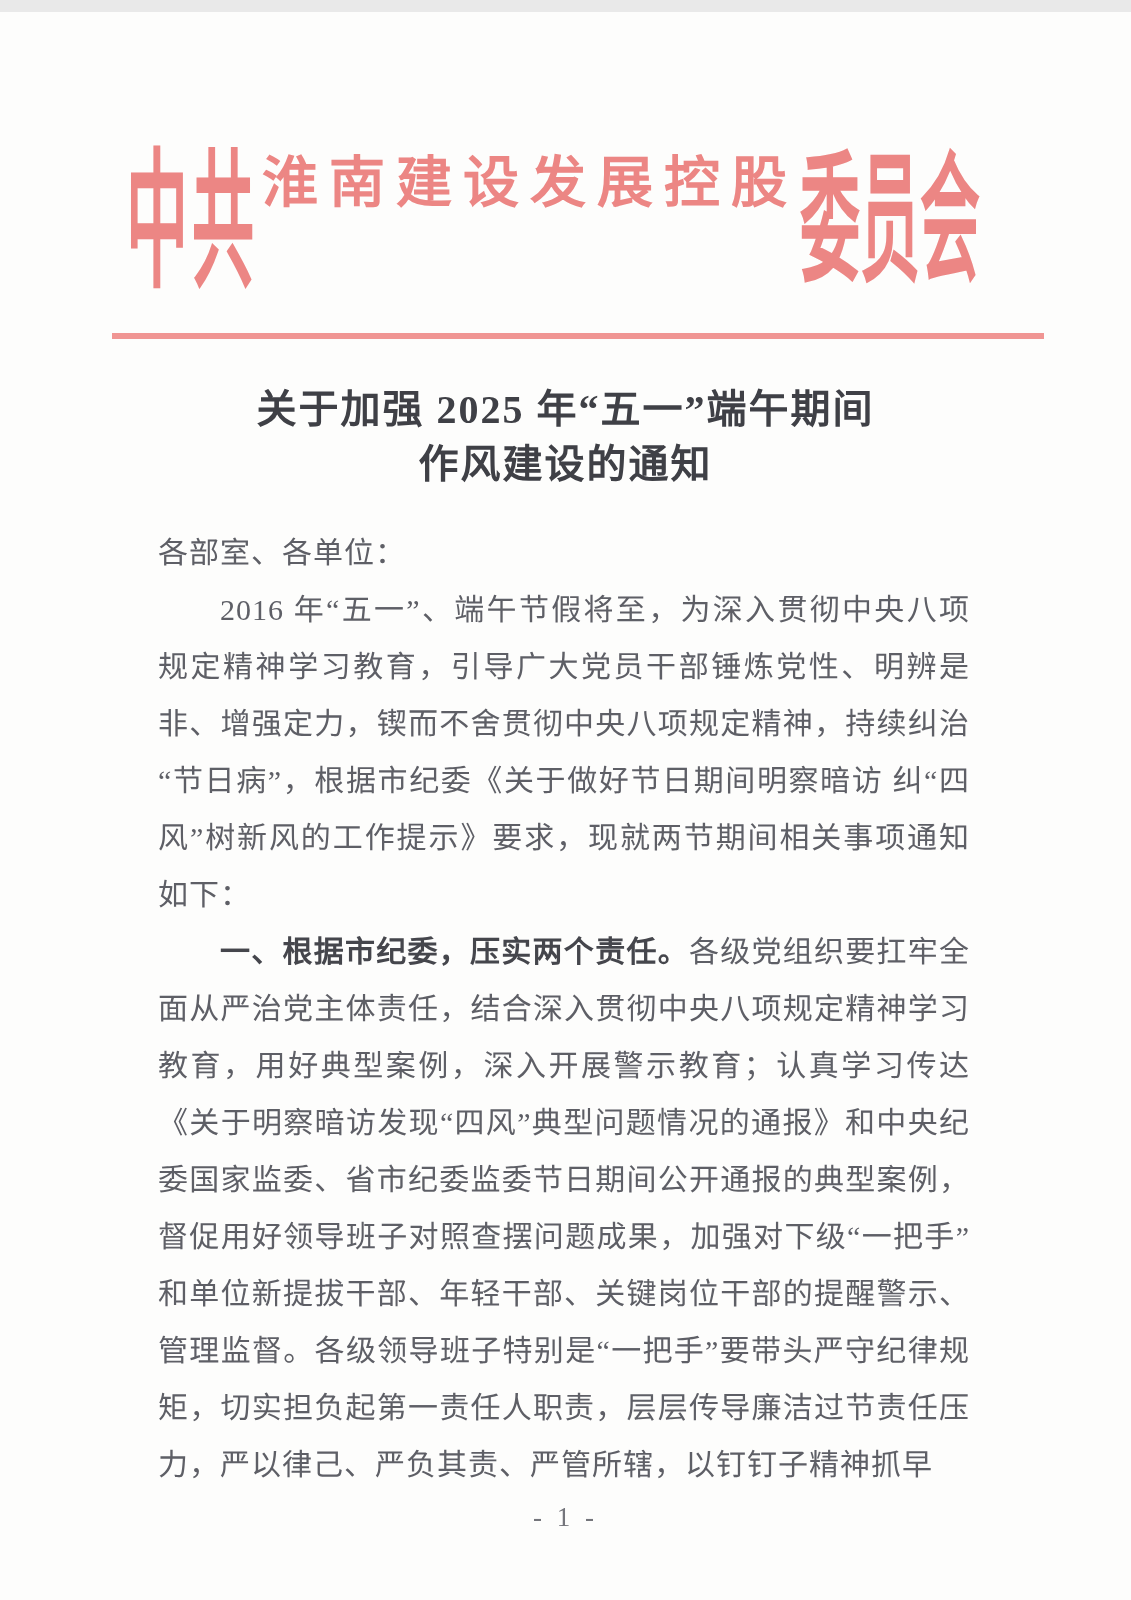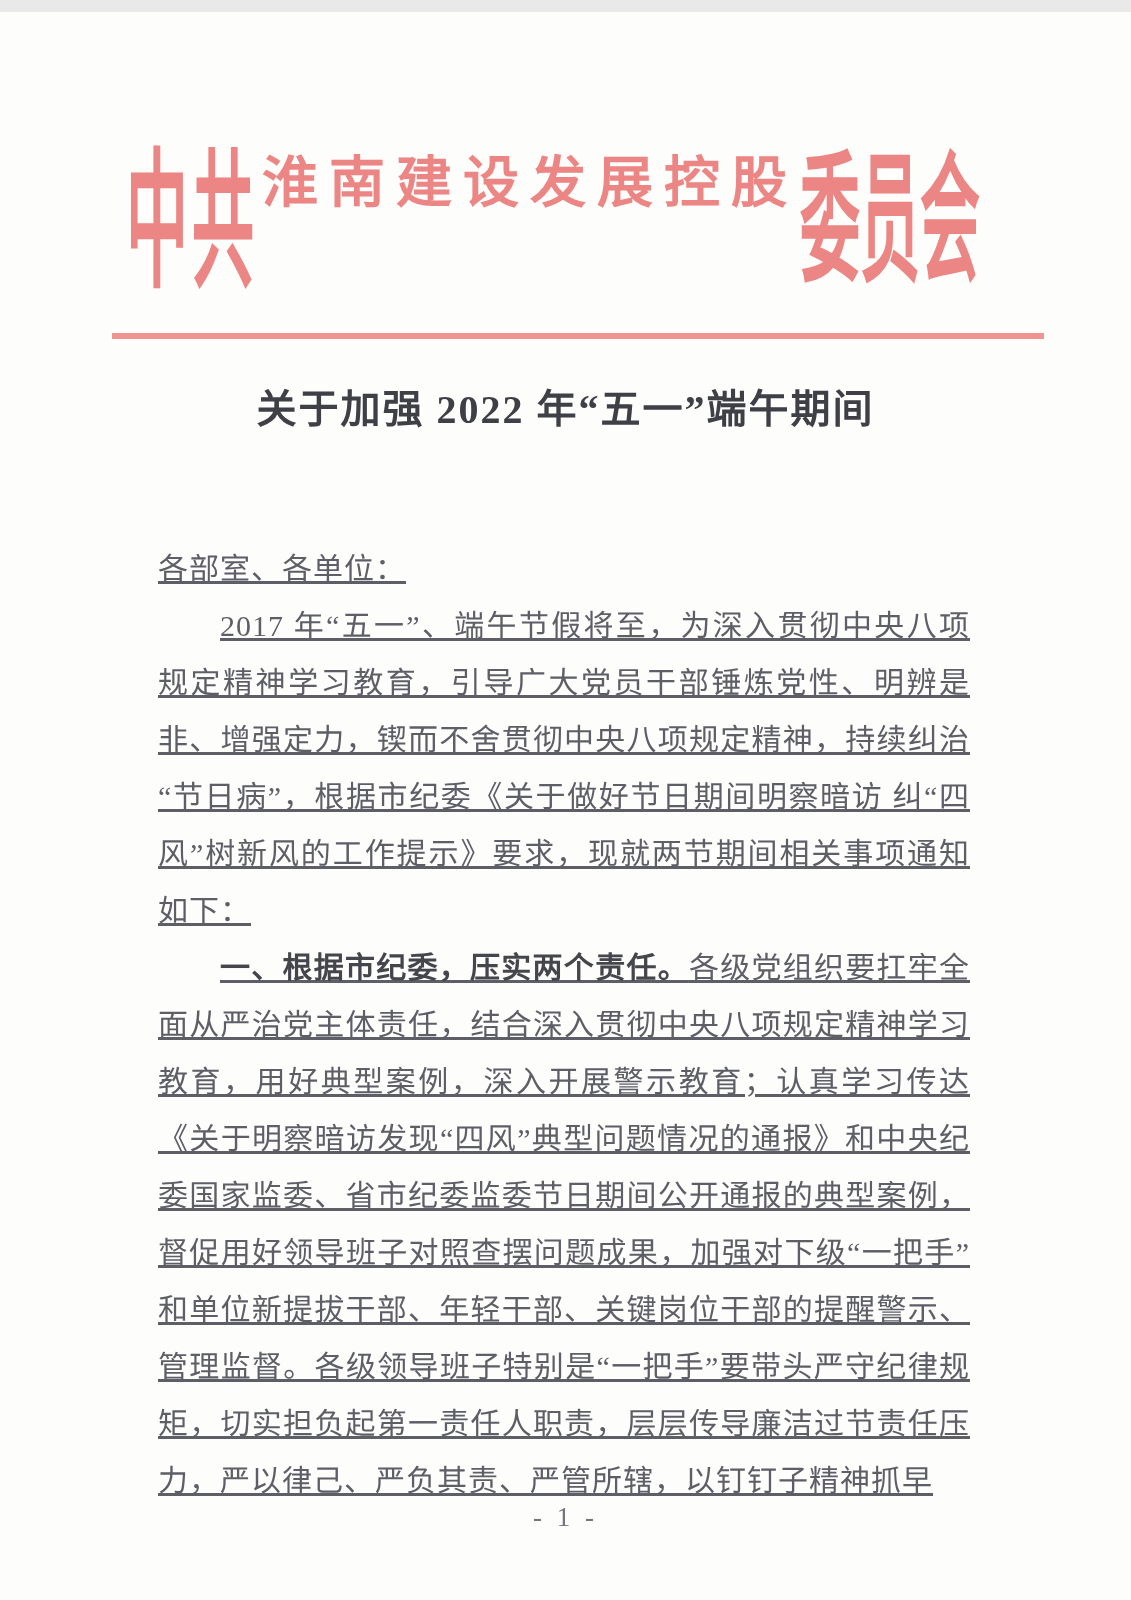--- a/index.html
+++ b/index.html
@@ -48,25 +48,24 @@
 
   
   .title{
     position:absolute;left:0;top:370px;width:100%;
     text-align:center;color:var(--title-ink);
     font-size:40px;line-height:55px;font-weight:bold;letter-spacing:2px;
   }
 
   
   .body-block{
-    position:absolute;left:158px;top:528px;width:812px;
+    position:absolute;left:158px;top:512px;width:812px;
     color:var(--body-ink);
     font-size:30px;line-height:57px;letter-spacing:1px;
     text-align:justify;
-    text-decoration:underline;
   }
   .body-block p{margin:0;}
   .para{text-indent:62px;}
   .lead{
     font-family:"Liberation Sans","DejaVu Sans",sans-serif;
     font-weight:bold;color:var(--heading-ink);
   }
 
   
   .page-number{
@@ -85,24 +84,25 @@
     <div class="lh-prefix">中共</div>
     <div class="lh-org">
       <div>淮南建设发展控股</div>
     </div>
     <div class="lh-suffix">委员会</div>
   </div>
 
   <div class="red-rule"></div>
 
   <div class="title">
-    <div>关于加强 2022 年“五一”端午期间</div>
+    <div>关于加强 2025 年“五一”端午期间</div>
+    <div>作风建设的通知</div>
   </div>
 
   <div class="body-block">
     <p class="salutation">各部室、各单位：</p>
-    <p class="para">2017 年“五一”、端午节假将至，为深入贯彻中央八项规定精神学习教育，引导广大党员干部锤炼党性、明辨是非、增强定力，锲而不舍贯彻中央八项规定精神，持续纠治“节日病”，根据市纪委《关于做好节日期间明察暗访 纠“四风”树新风的工作提示》要求，现就两节期间相关事项通知如下：</p>
+    <p class="para">2016 年“五一”、端午节假将至，为深入贯彻中央八项规定精神学习教育，引导广大党员干部锤炼党性、明辨是非、增强定力，锲而不舍贯彻中央八项规定精神，持续纠治“节日病”，根据市纪委《关于做好节日期间明察暗访 纠“四风”树新风的工作提示》要求，现就两节期间相关事项通知如下：</p>
     <p class="para"><span class="lead">一、根据市纪委，压实两个责任。</span><span>各级党组织要扛牢全面从严治党主体责任，结合深入贯彻中央八项规定精神学习教育，用好典型案例，深入开展警示教育；认真学习传达《关于明察暗访发现“四风”典型问题情况的通报》和中央纪委国家监委、省市纪委监委节日期间公开通报的典型案例，督促用好领导班子对照查摆问题成果，加强对下级“一把手”和单位新提拔干部、年轻干部、关键岗位干部的提醒警示、管理监督。各级领导班子特别是“一把手”要带头严守纪律规矩，切实担负起第一责任人职责，层层传导廉洁过节责任压力，严以律己、严负其责、严管所辖，以钉钉子精神抓早</span></p>
   </div>
 
   <div class="page-number">- 1 -</div>
 
 </div>
 
 </body></html>

